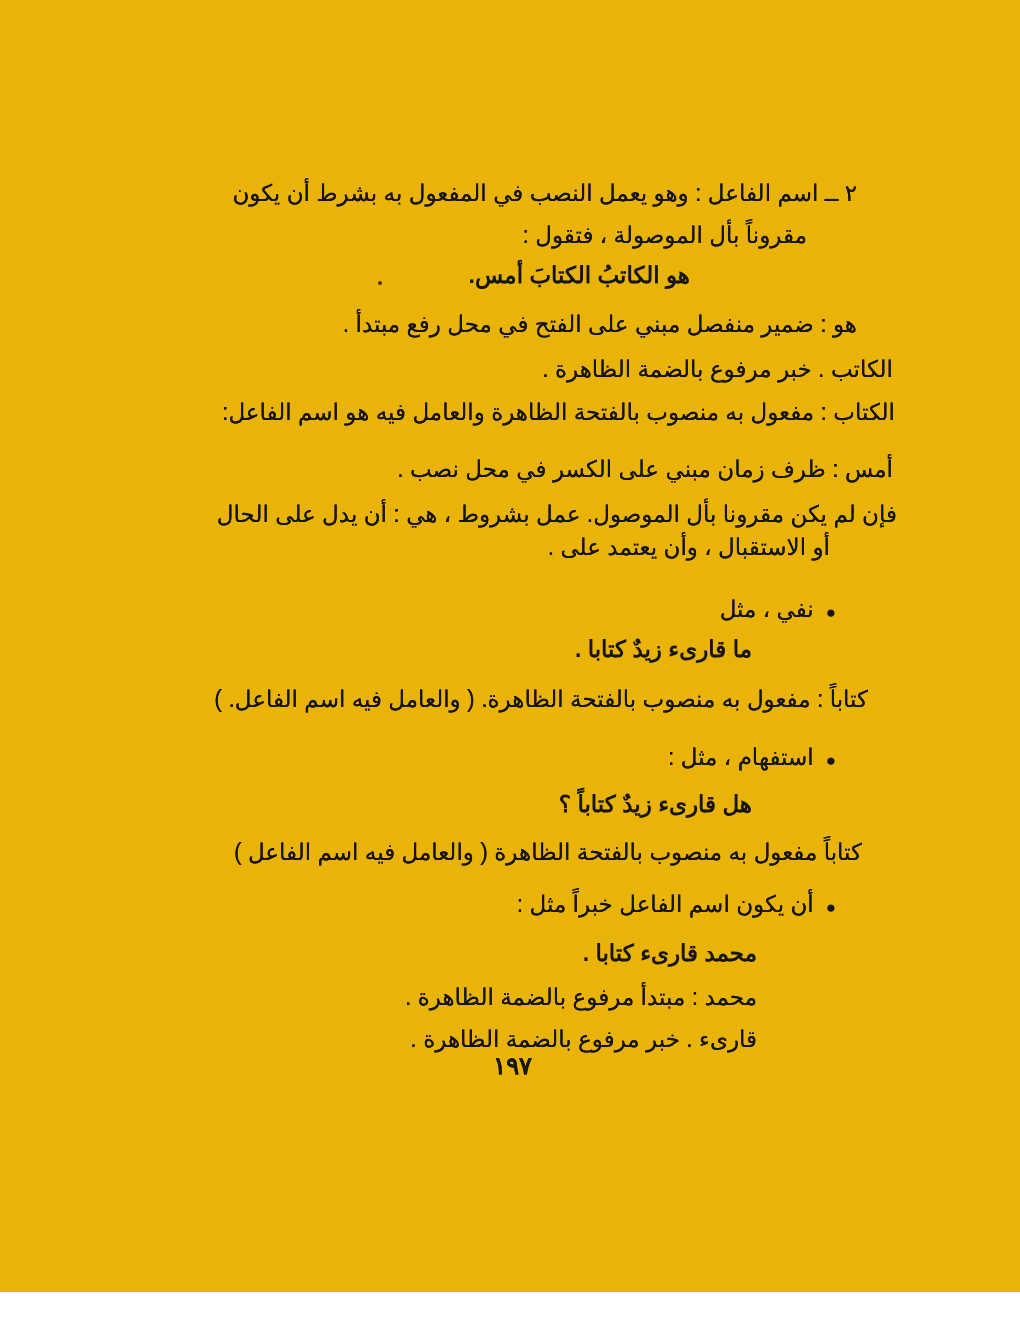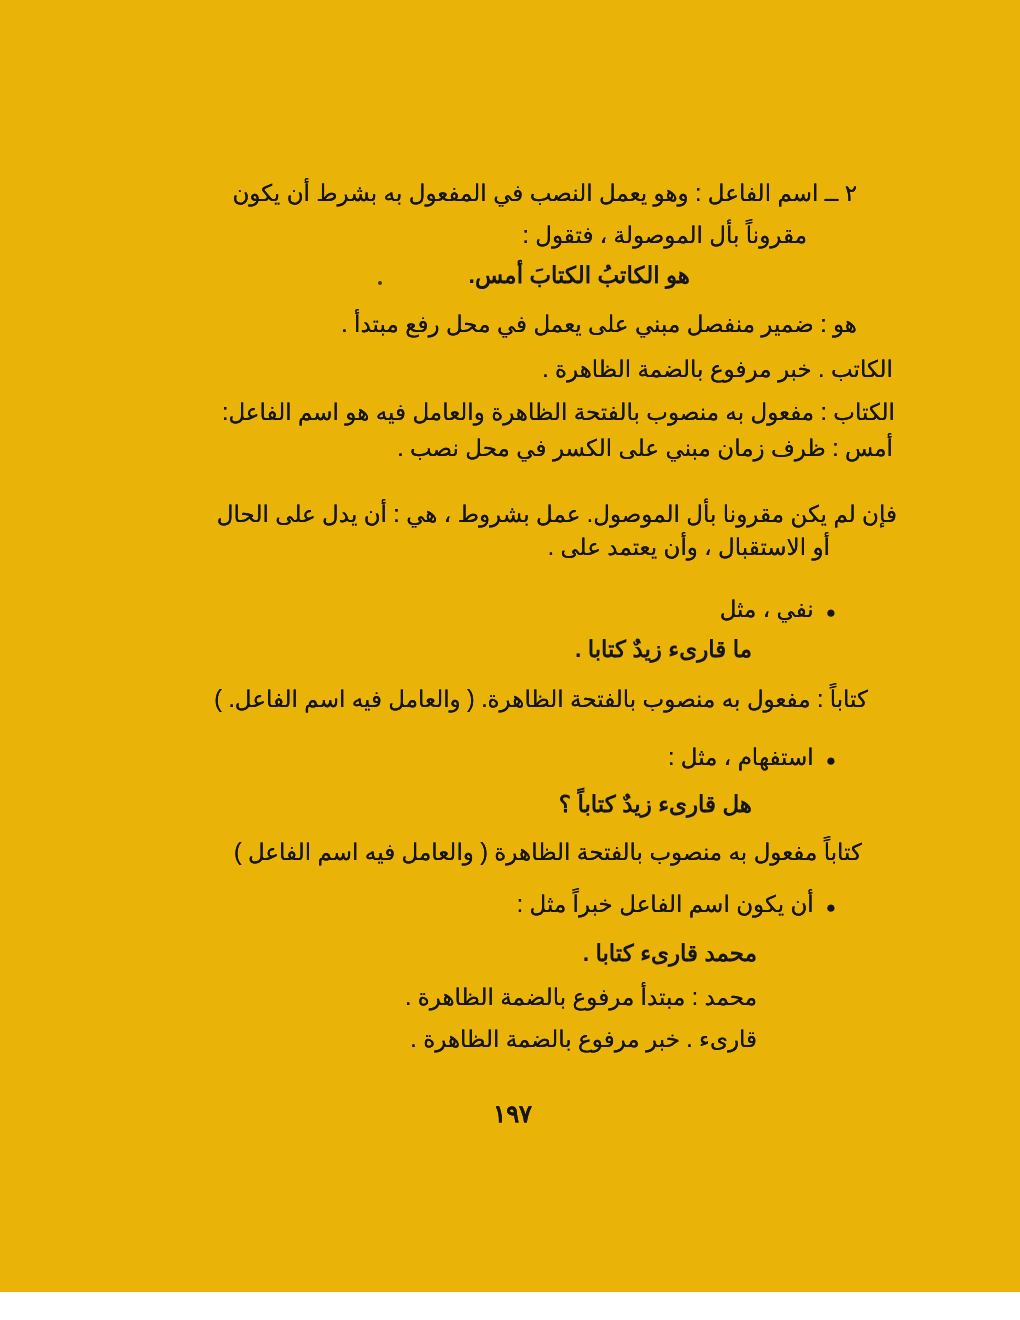--- a/index.html
+++ b/index.html
@@ -62,27 +62,27 @@
 <div class="page">
 
   <div class="line" style="top:178px; right:163px;">٢ ــ اسم الفاعل : وهو يعمل النصب في المفعول به  بشرط أن يكون</div>
 
   <div class="line" style="top:220px; right:213px;">مقروناً بأل الموصولة ، فتقول :</div>
 
   <div class="line example" style="top:260px; right:330px;">هو الكاتبُ الكتابَ أمس.</div>
 
   <span class="ink-speck" style="top:281px; left:378px;"></span>
 
-  <div class="line" style="top:309px; right:163px;">هو : ضمير منفصل مبني على يعمل في محل رفع مبتدأ .</div>
+  <div class="line" style="top:309px; right:163px;">هو : ضمير منفصل مبني على الفتح في محل رفع مبتدأ .</div>
 
   <div class="line" style="top:354px; right:127px;">الكاتب . خبر مرفوع بالضمة الظاهرة .</div>
 
   <div class="line" style="top:397px; right:125px;text-align:center;">الكتاب : مفعول به منصوب بالفتحة الظاهرة والعامل فيه هو اسم الفاعل:</div>
 
-  <div class="line" style="top:433px; right:127px;margin-left:39px;">أمس : ظرف زمان مبني على الكسر في محل نصب .</div>
+  <div class="line" style="top:454px; right:127px;margin-left:39px;">أمس : ظرف زمان مبني على الكسر في محل نصب .</div>
 
   <div class="line" style="top:499px; right:123px;">فإن لم يكن مقرونا بأل الموصول. عمل بشروط ، هي : أن يدل على الحال</div>
 
   <div class="line" style="top:532px; right:190px;">أو الاستقبال ، وأن يعتمد على .</div>
 
   <div class="line" style="top:594px; right:184px;">
     <span class="bullet">●</span><span>نفي ، مثل</span>
   </div>
 
   <div class="line example" style="top:634px; right:268px;">ما قارىء زيدٌ كتابا .</div>
@@ -100,15 +100,15 @@
   <div class="line" style="top:889px; right:184px;">
     <span class="bullet">●</span><span>أن يكون اسم الفاعل خبراً مثل :</span>
   </div>
 
   <div class="line example" style="top:938px; right:263px;">محمد قارىء كتابا .</div>
 
   <div class="line" style="top:982px; right:263px;">محمد : مبتدأ مرفوع بالضمة الظاهرة .</div>
 
   <div class="line" style="top:1024px; right:263px;">قارىء . خبر مرفوع بالضمة الظاهرة .</div>
 
-  <div class="page-number" style="top:1100px; right:488px;">١٩٧</div>
+  <div class="page-number" style="top:1052px; right:488px;">١٩٧</div>
 
 </div>
 
 </body></html>

